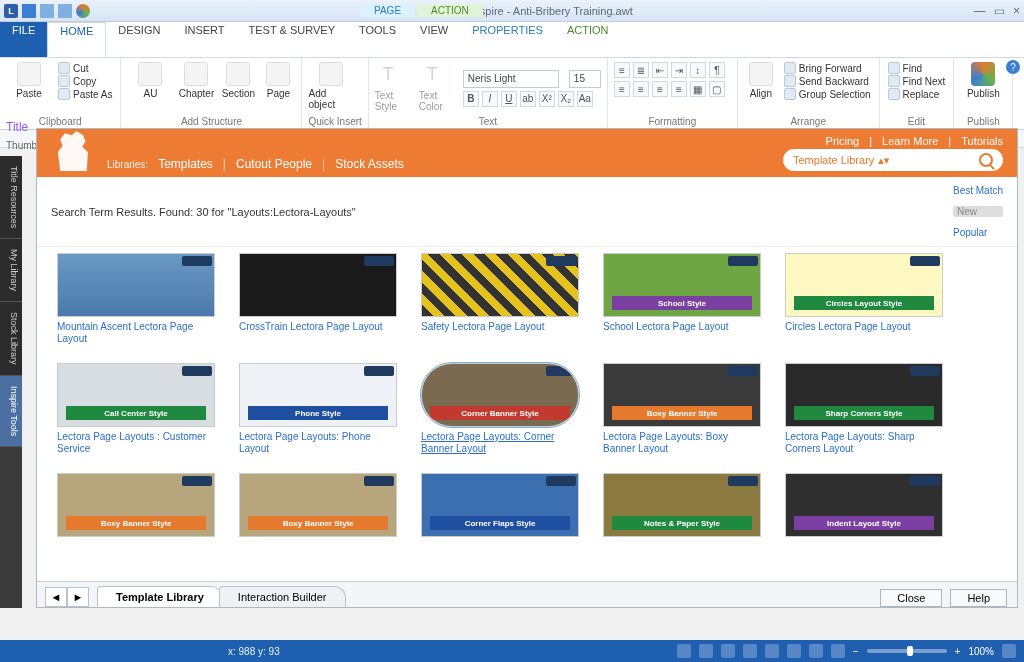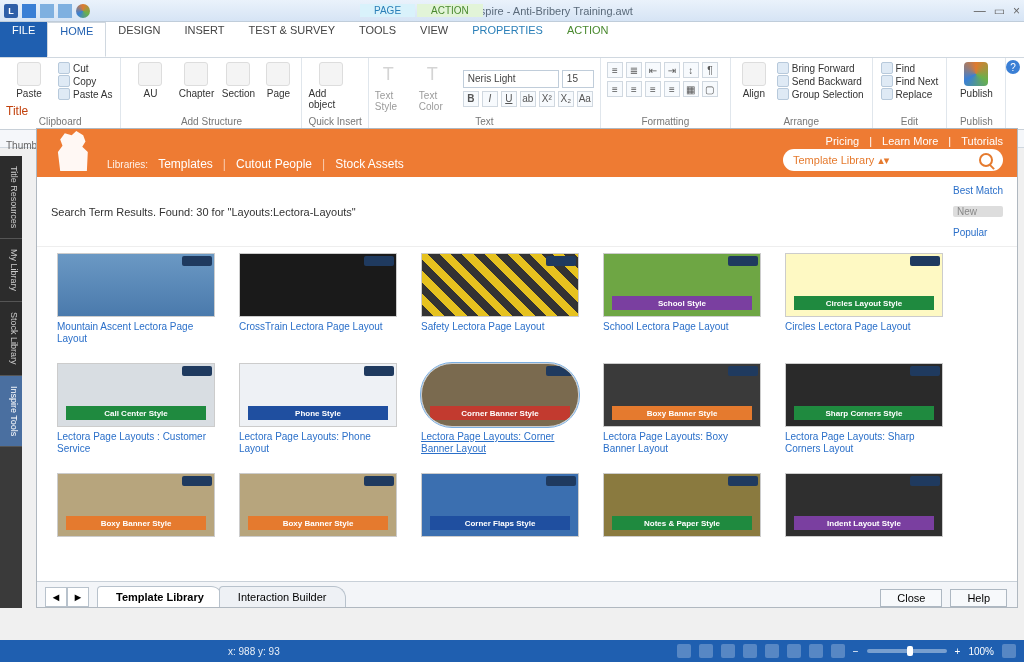--- a/index.html
+++ b/index.html
@@ -34,21 +34,21 @@
 .small-list div { display:flex; align-items:center; gap:3px; cursor:pointer; padding:0 2px;}
 .mini-ico{ width:12px; height:12px; display:inline-block; background:#dfeaf5; border:1px solid #b7c9db; border-radius:2px;}
 .fmt-row{display:flex; gap:3px; align-items:center;}
 .fmt-btn{width:16px;height:16px;border:1px solid #d0d8e0;background:#f7fafd;font-size:10px;display:flex;align-items:center;justify-content:center;color:#555;}
 .combo{height:18px;border:1px solid #c0cdda;background:#fff;font-size:10px;padding:0 4px;display:flex;align-items:center;gap:4px;color:#444;}
 .help-ico{position:absolute;right:4px;top:2px;width:14px;height:14px;border-radius:50%;background:#3a7fd5;color:#fff;font-size:10px;display:flex;align-items:center;justify-content:center;}
 
 
 .subbar{height:18px;background:#f5f7fa;border-bottom:1px solid #d0d8e0;display:flex;align-items:center;padding:0 6px;font-size:11px;color:#666;position:relative;}
 .subbar .insp-label{position:absolute;left:40px;}
-.title-label{position:absolute;left:6px;top:104px;font-size:12px;color:#c2410c;}
+.title-label{position:absolute;left:6px;top:120px;font-size:12px;color:#8b5cf6;}
 .thumbs-label{position:absolute;left:6px;top:140px;font-size:10px;color:#666;}
 
 
 .side-tabs{position:absolute;left:0;top:156px;width:22px;height:452px;background:#3a3a3a;display:flex;flex-direction:column;}
 .side-tab{writing-mode:vertical-rl;font-size:9px;color:#ccc;padding:10px 3px;background:#2c2c2c;border-bottom:1px solid #555;cursor:pointer;}
 .side-tab.active{background:#4a6fa0;color:#fff;}
 
 
 .inspire-panel{position:absolute;left:36px;top:128px;right:6px;bottom:54px;background:#fff;border:1px solid #b0b8c0;display:flex;flex-direction:column;}
 .orange-bar{height:48px;background:#ee7b33;color:#fff;display:flex;align-items:flex-end;padding:0 14px 6px 14px;position:relative;}
@@ -214,21 +214,21 @@
     <div class="group-body" style="flex-wrap:wrap;align-items:center">
       <div class="big-btn" style="width:40px;opacity:.5">
           <div class="ico" style="background:none;border:none;font-size:18px;color:#aaa">T</div>
           <span>Text Style</span>
         </div>
       <div class="big-btn" style="width:40px;opacity:.5">
           <div class="ico" style="background:none;border:none;font-size:18px;color:#aaa">T</div>
           <span>Text Color</span>
         </div>
       <div style="display:flex;flex-direction:column;gap:3px">
-        <div style="display:flex;gap:3px">
+        <div style="display:flex;gap:10px">
           <div class="combo" style="width:96px">
               <span>Neris Light</span>
             </div>
           <div class="combo" style="width:32px">
               <span>15</span>
             </div>
         </div>
         <div class="fmt-row">
           <div class="fmt-btn">
               <b>B</b>

